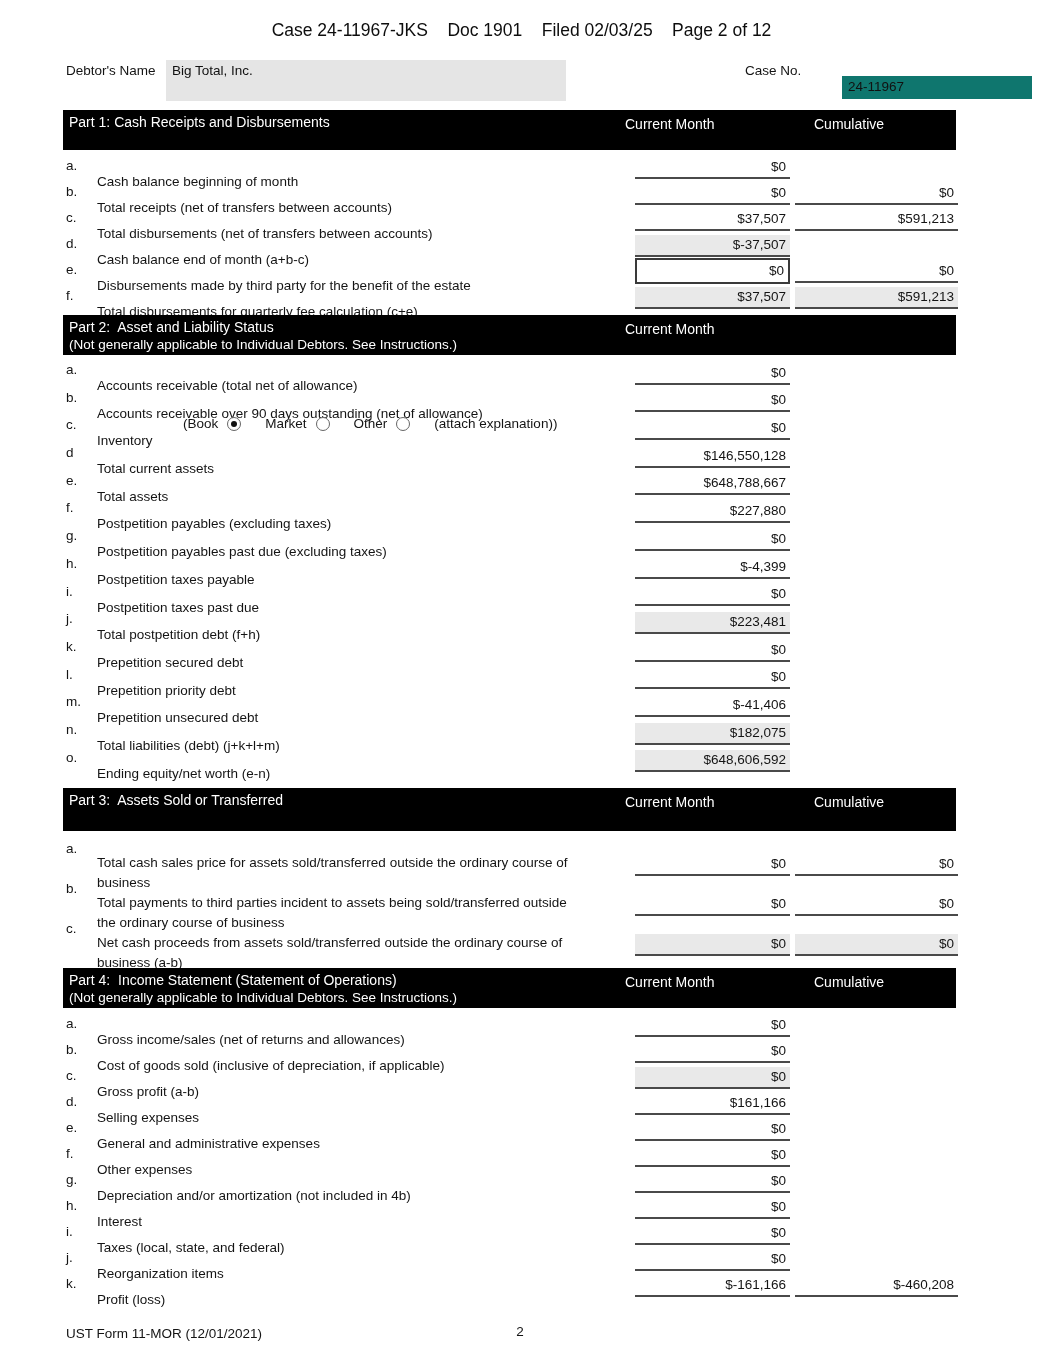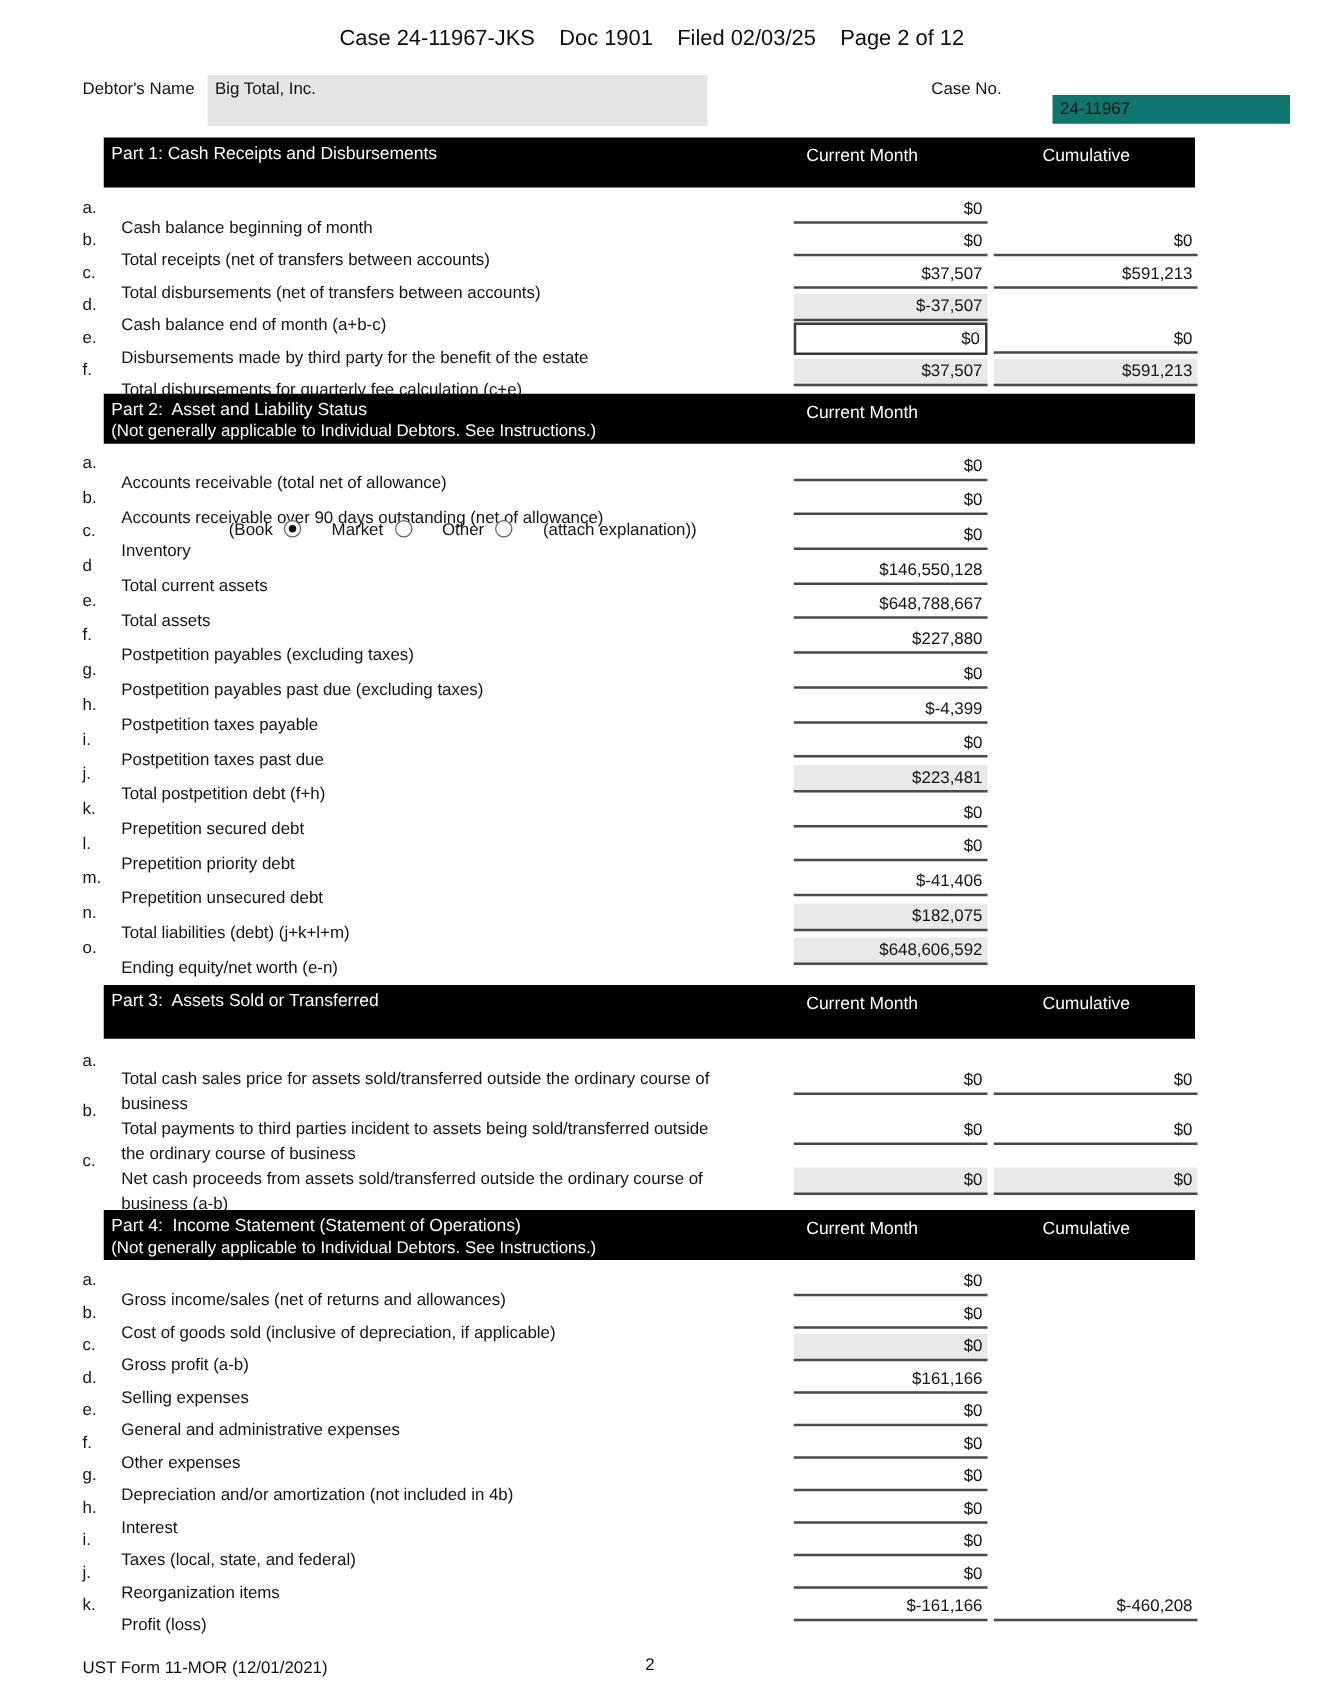--- a/index.html
+++ b/index.html
@@ -16,21 +16,21 @@
   .debtor-band { position:absolute; top:60px; left:0; width:100%; height:44px; }
   .lbl-debtor { position:absolute; left:66px; top:3px; }
   .box-debtor { position:absolute; left:166px; top:0; width:400px; height:41px;
     background:#e5e5e5; padding:3px 6px; box-sizing:border-box; color:#111; }
   .lbl-case { position:absolute; left:745px; top:3px; }
   .box-case { position:absolute; left:810px; top:16px; width:190px; height:23px;
     background:#0f766e; padding:3px 6px; box-sizing:border-box; color:#111;margin-left:32px; }
 
   .section { position:absolute; left:63px; width:893px; }
   .bar { background:#000; color:#fff; height:40px; padding:3px 6px 0;
-    box-sizing:border-box; position:relative;margin-left:20px; }
+    box-sizing:border-box; position:relative; }
   .bar .title { font-size:14px; line-height:18px; white-space:pre; display:block; }
   .bar .subtitle { font-size:13.5px; line-height:17px; white-space:pre; display:block; }
   .colhead { position:absolute; top:6px; font-size:14px; }
   .colhead.cur { left:562px; }
   .colhead.cum { left:751px; }
 
   .rows { position:relative; }
   .row { position:relative; height:26px; }
   .row.h28 { height:27.7px; }
   .row.h40 { height:40px; }
@@ -39,21 +39,21 @@
   .row.h40 .rlabel { top:0; width:485px; white-space:normal; line-height:19.5px; }
 
   .fld { position:absolute; bottom:1px; height:22px; line-height:20px;
     text-align:right; padding:0 4px; box-sizing:border-box;
     border-bottom:2px solid #4a4a4a; background:#fff; }
   .fld.cur { left:572px; width:155px; }
   .fld.cum { left:732px; width:163px; }
   .fld.shaded { background:#e9e9e9; }
   .fld.boxed { border:2px solid #3a3a3a; height:26px; bottom:0; line-height:22px; }
 
-  .invgroup { position:absolute; left:120px; top:3px; display:flex; align-items:flex-start; }
+  .invgroup { position:absolute; left:120px; top:3px; display:flex; align-items:flex-end; }
   .invgroup span { white-space:pre; }
   .radio { width:12px; height:12px; border:1.5px solid #666; border-radius:50%;
     margin:0 24px 0 9px; position:relative; flex:0 0 auto; background:#fff; }
   .radio.selected::after { content:""; position:absolute; left:3px; top:3px;
     width:6px; height:6px; background:#111; border-radius:50%; }
 
   .footer-form { position:absolute; top:1326px; left:66px; }
   .footer-page { position:absolute; top:1324px; left:0; width:1040px; text-align:center; }
 </style>
 </head>

